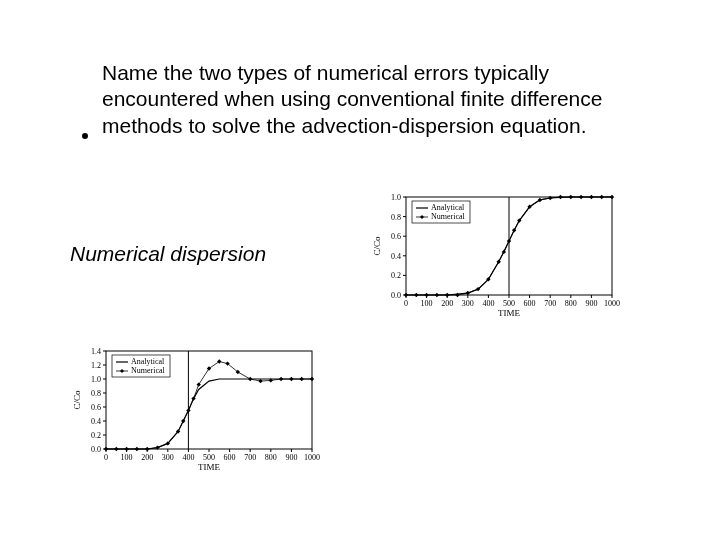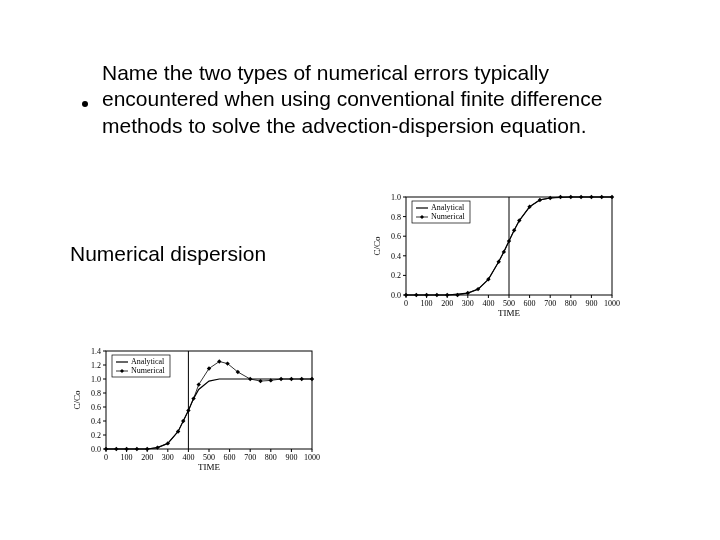--- a/index.html
+++ b/index.html
@@ -1,21 +1,21 @@
 <!DOCTYPE html>
 <html><head>
 <meta charset="utf-8">
 <style>
   html,body{margin:0;padding:0;width:720px;height:540px;background:#fff;font-family:Arial,Helvetica,sans-serif;color:#000}
   .slide{width:720px;height:540px;position:relative;box-sizing:border-box;padding:60px 70px 40px 70px}
-  .bullet-block{display:flex;align-items:center;font-size:21px;line-height:1.25;margin-bottom:50px}
+  .bullet-block{display:flex;align-items:flex-end;font-size:21px;line-height:1.25;margin-bottom:50px}
   .bullet-block .dot{width:6px;height:6px;border-radius:50%;background:#000;margin:9px 14px 0 12px;flex:none}
   .bullet-block .txt{}
   .row{display:flex;align-items:center;margin-bottom:24px}
-  .row .label{flex:none;width:300px;font-size:21px;color:#000}
+  .row .label{flex:none;width:300px;font-style:italic;font-size:21px;color:#000}
   .row svg{flex:none}
   .legend{font-family:'Times New Roman',serif;font-size:8px;fill:#000}
   .axlabel{font-family:'Times New Roman',serif;font-size:9px;fill:#000}
   .tick{font-family:'Times New Roman',serif;font-size:8px;fill:#000}
 </style>
 </head>
 <body>
 
 <div class="slide">
 

